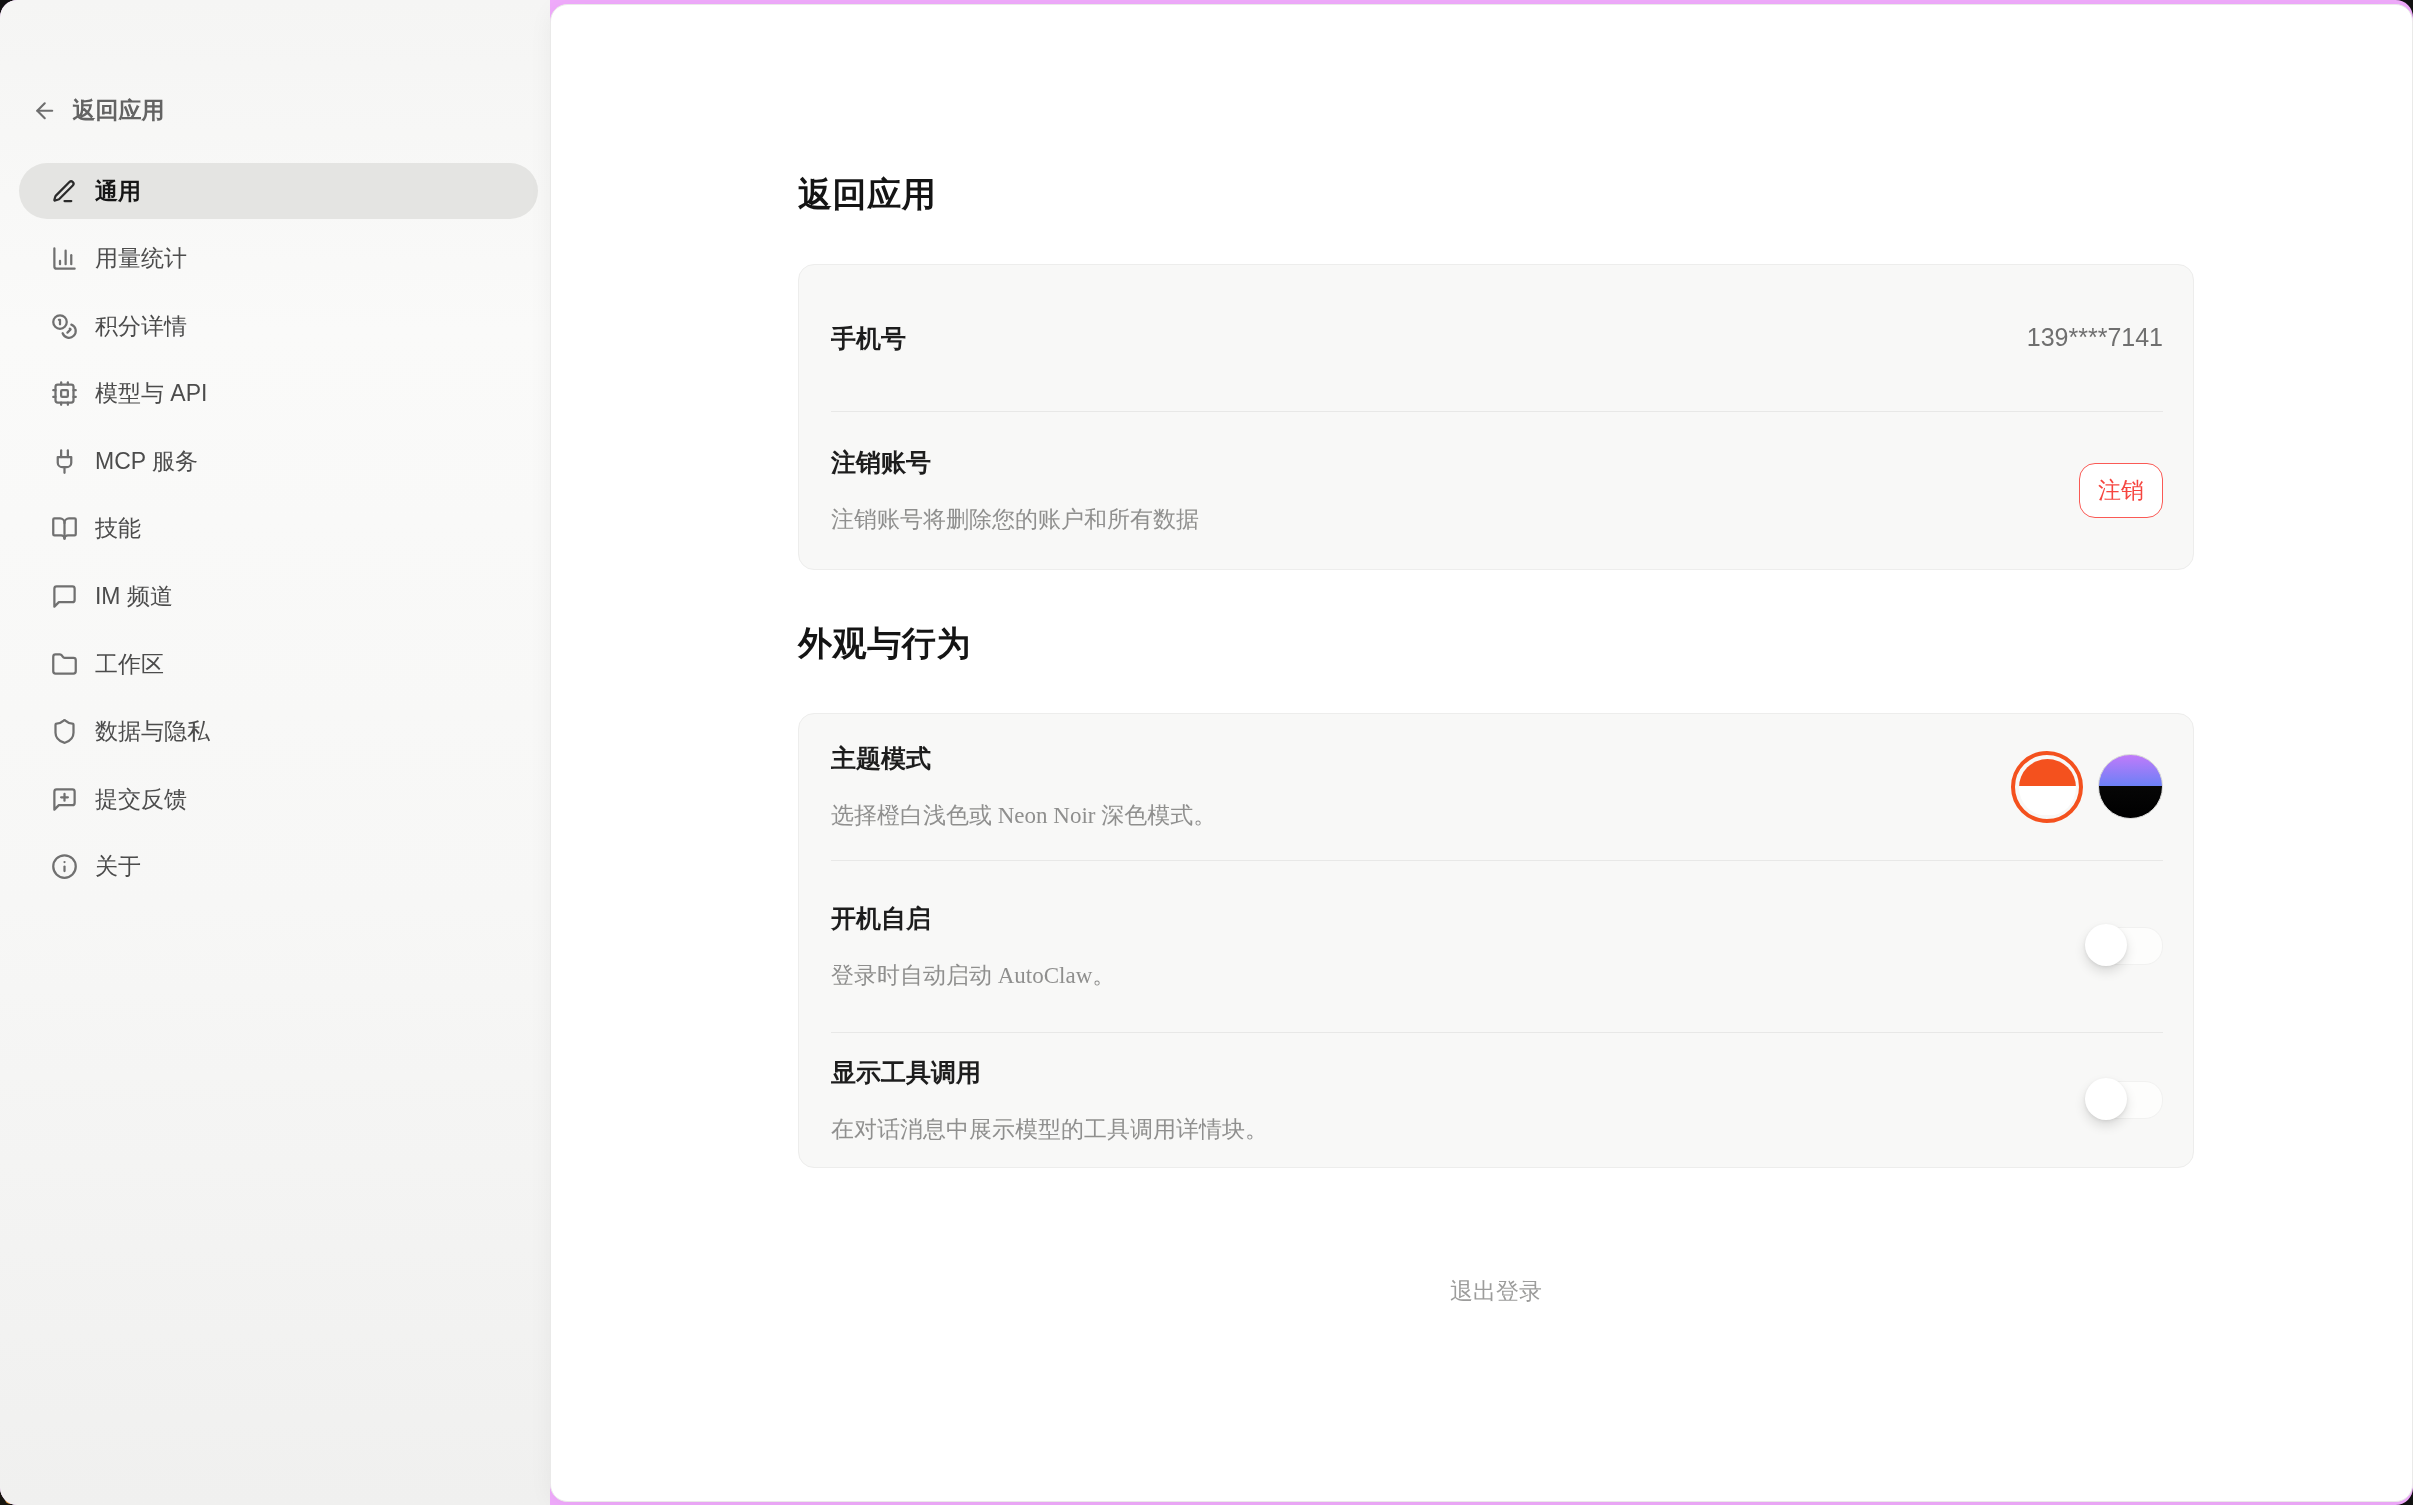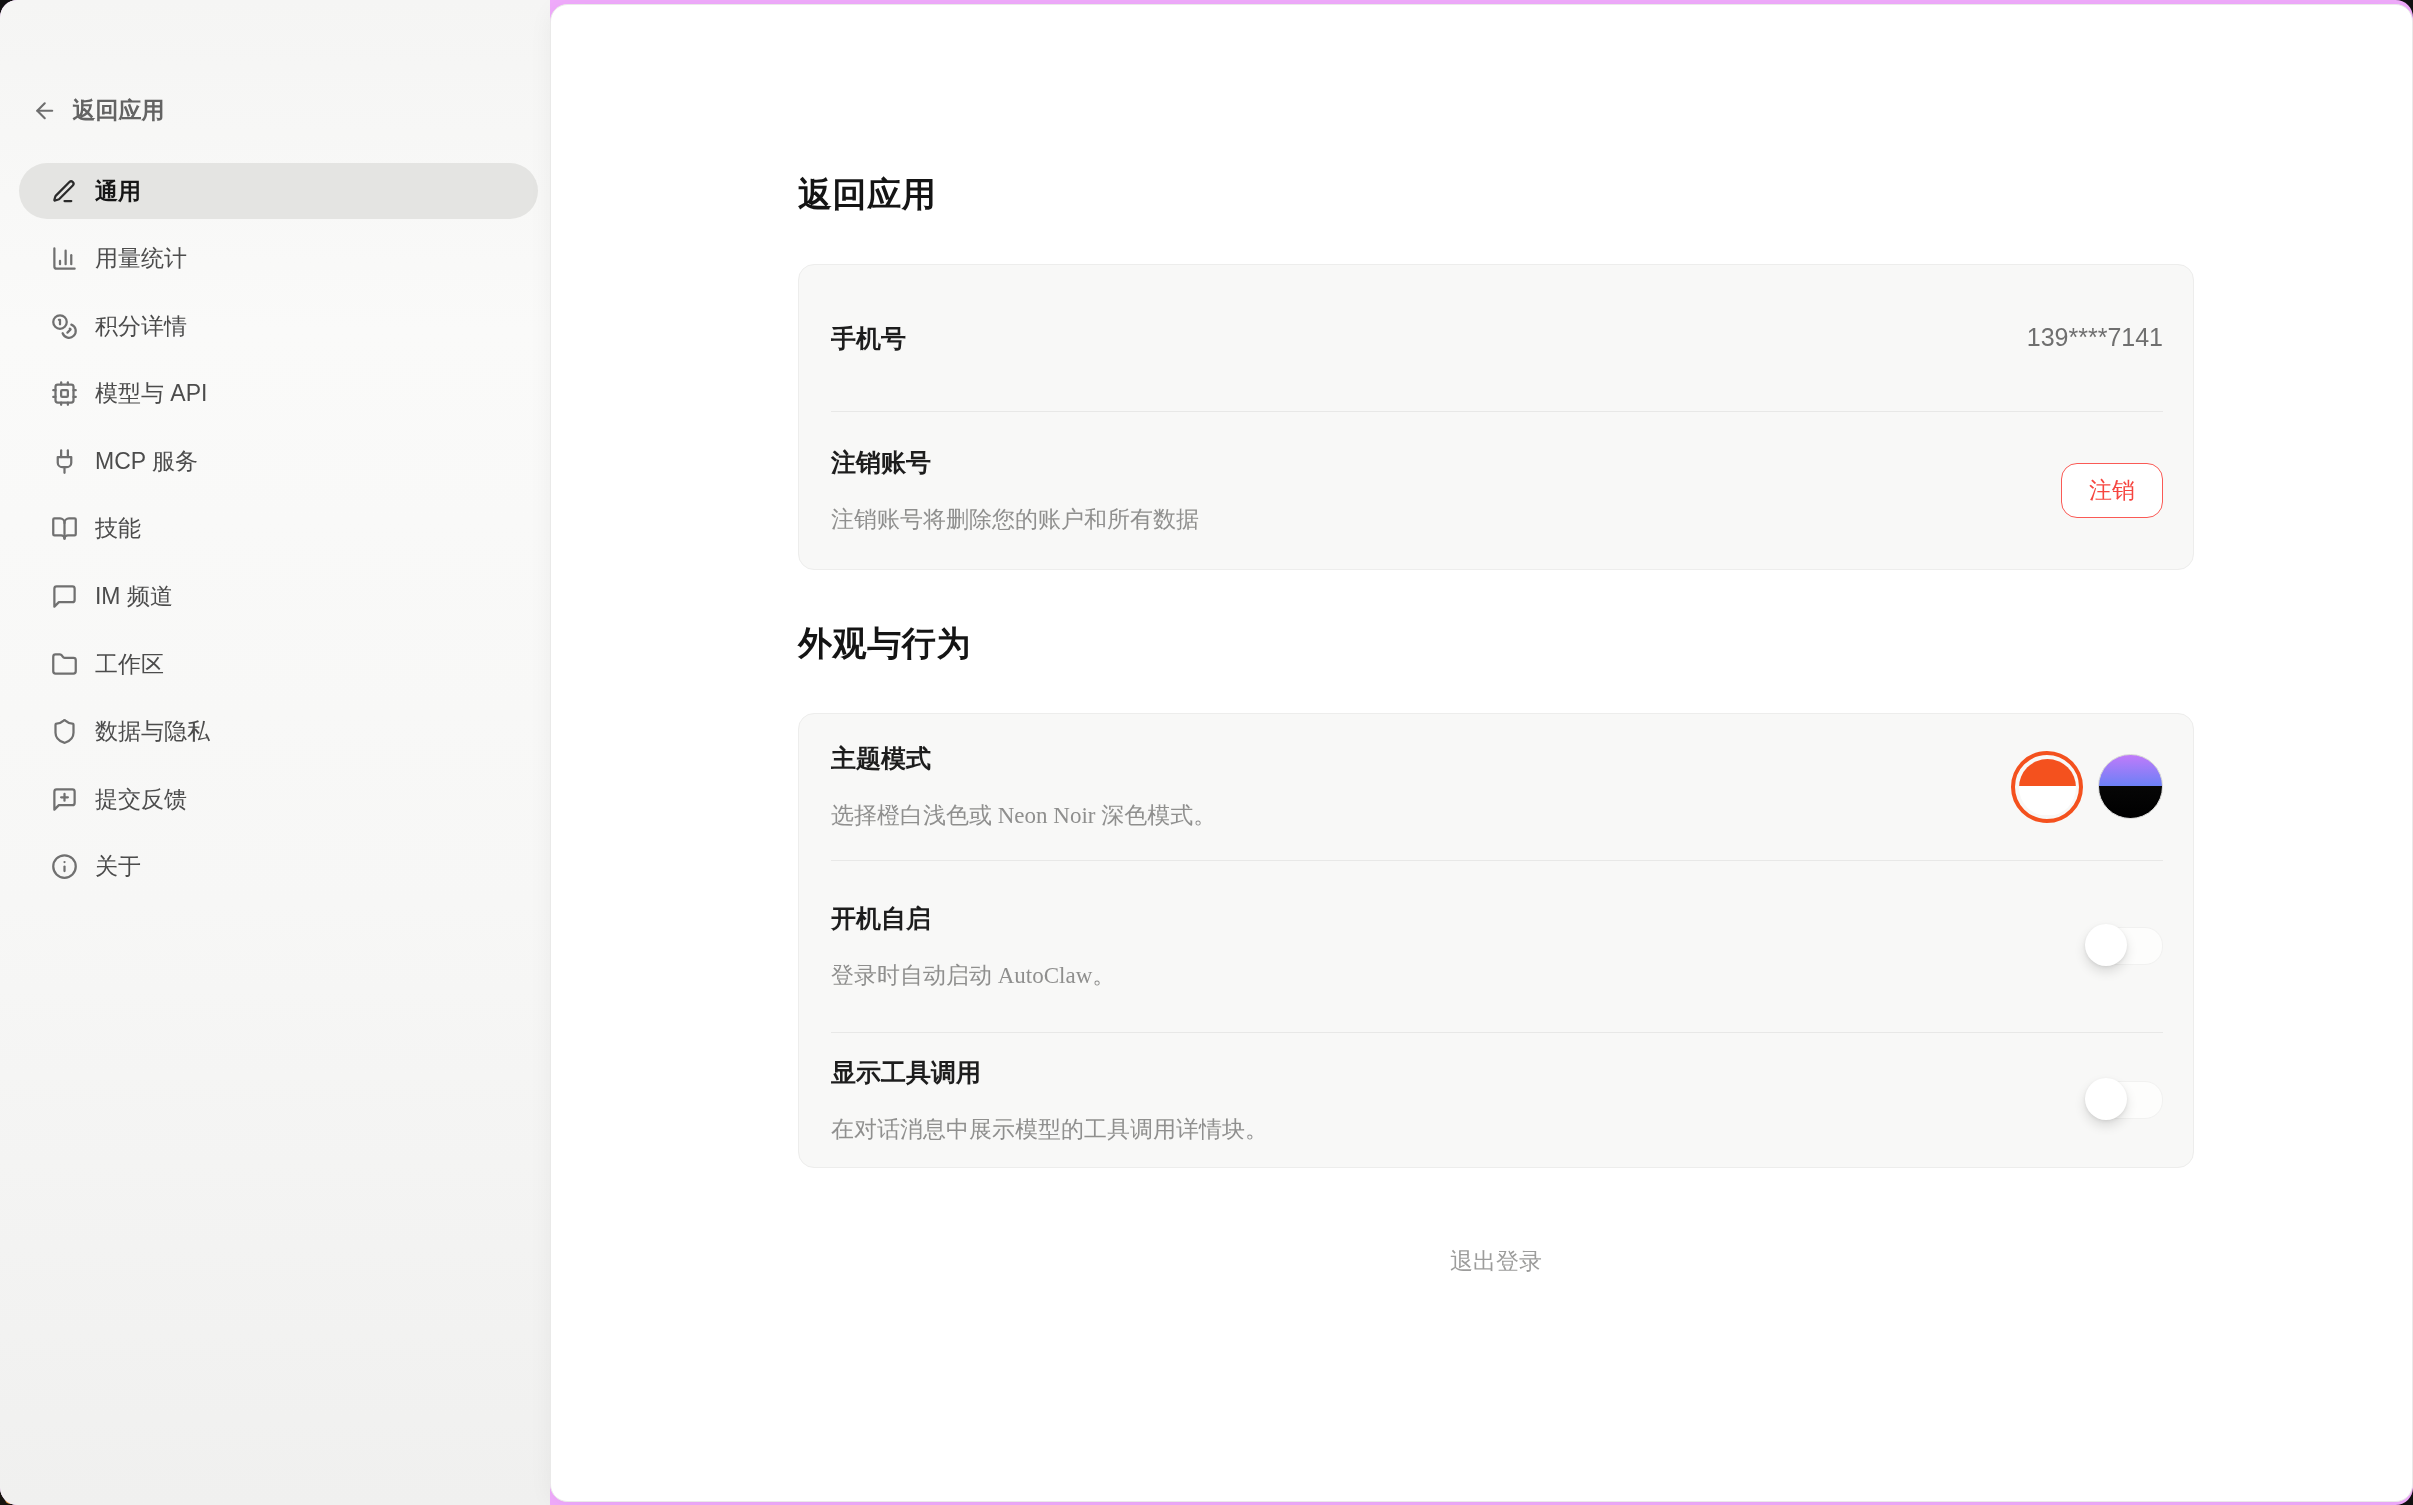--- a/index.html
+++ b/index.html
@@ -85,21 +85,21 @@
   .row-autostart{height:171px;}
   .row-toolcalls{height:134px;}
 
   .phone-value{font-size:25px;color:#6f6f6f;}
 
   .danger-btn{
     background:#ffffff;
     border:1.7px solid #fa5a55;
     color:#f6453f;
     font-size:23px;
-    width:102px;height:55px;
+    width:84px;height:55px;
     border-radius:16px;
     display:flex;align-items:center;justify-content:center;
     cursor:pointer;flex:0 0 auto;
     font-family:inherit;
   }
 
   
   .swatches{display:flex;align-items:center;gap:15px;flex:0 0 auto;}
   .swatch{border-radius:50%;cursor:pointer;box-sizing:content-box;}
   .swatch-light{
@@ -119,21 +119,21 @@
     position:relative;width:74px;height:36px;border-radius:18px;
     background:#fdfdfc;border:1.2px solid #f1f1f0;
     flex:0 0 auto;cursor:pointer;
   }
   .toggle .knob{
     position:absolute;left:-3.5px;top:-4px;width:42px;height:42px;border-radius:50%;
     background:#ffffff;
     box-shadow:0 5.8px 11.6px rgba(0,0,0,.12),0 1.2px 3.5px rgba(0,0,0,.08);
   }
 
-  .logout-wrap{margin-top:77px;text-align:center;}
+  .logout-wrap{margin-top:107px;text-align:center;}
   .logout{
     display:inline-block;font-size:23px;color:#9c9c9b;cursor:pointer;
     background:none;border:none;font-family:inherit;
   }
 </style>
 </head>
 <body>
 
 <div class="under-peek">
   <span class="under-peek-dot"></span>

